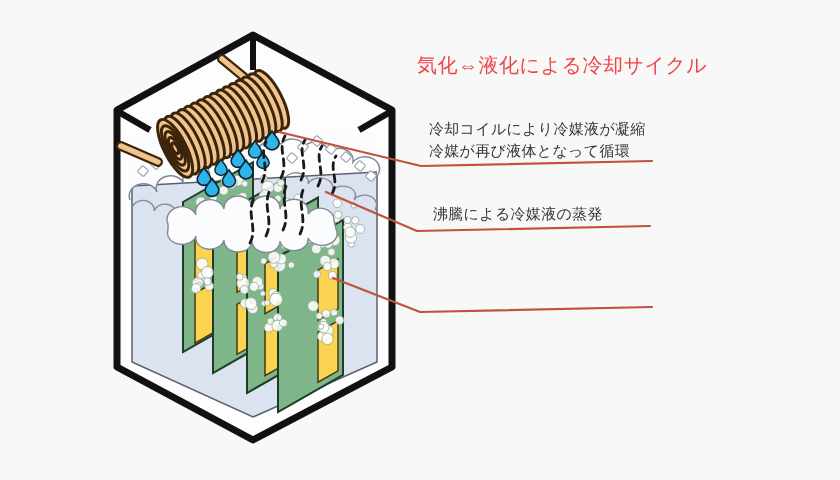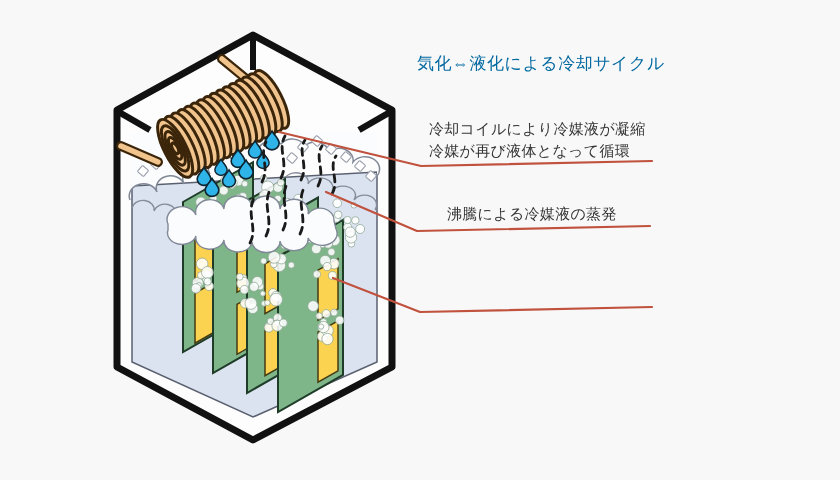--- a/index.html
+++ b/index.html
@@ -2,24 +2,24 @@
 <html><head>
 <meta charset="utf-8">
 <style>
   html,body{margin:0;padding:0;background:#f8f8f8;}
   .stage{
     position:relative;width:840px;height:480px;background:#f8f8f8;
     overflow:hidden;font-family:"Liberation Sans",sans-serif;
   }
   .stage svg{position:absolute;left:0;top:0;}
   .txt{position:absolute;white-space:nowrap;color:#3a3a3a;}
-  .title{left:417px;top:52px;font-size:17px;letter-spacing:0.5px;color:#0369a1;}
+  .title{left:417px;top:52px;font-size:20px;letter-spacing:0.5px;color:#ef4444;}
   .ann{font-size:15px;line-height:22px;color:#353535;letter-spacing:0.3px;}
   .ann1{left:429px;top:118px;}
-  .ann2{left:447px;top:203px;text-align:right;}
+  .ann2{left:433px;top:203px;text-align:right;}
   .ann3{left:433px;top:266px;}
 </style>
 </head>
 <body>
 
 <div class="stage">
 
   <svg width="840" height="480" viewBox="0 0 840 480">
 
     <g fill="none" stroke-width="7" stroke-linejoin="round" stroke="#111111">

